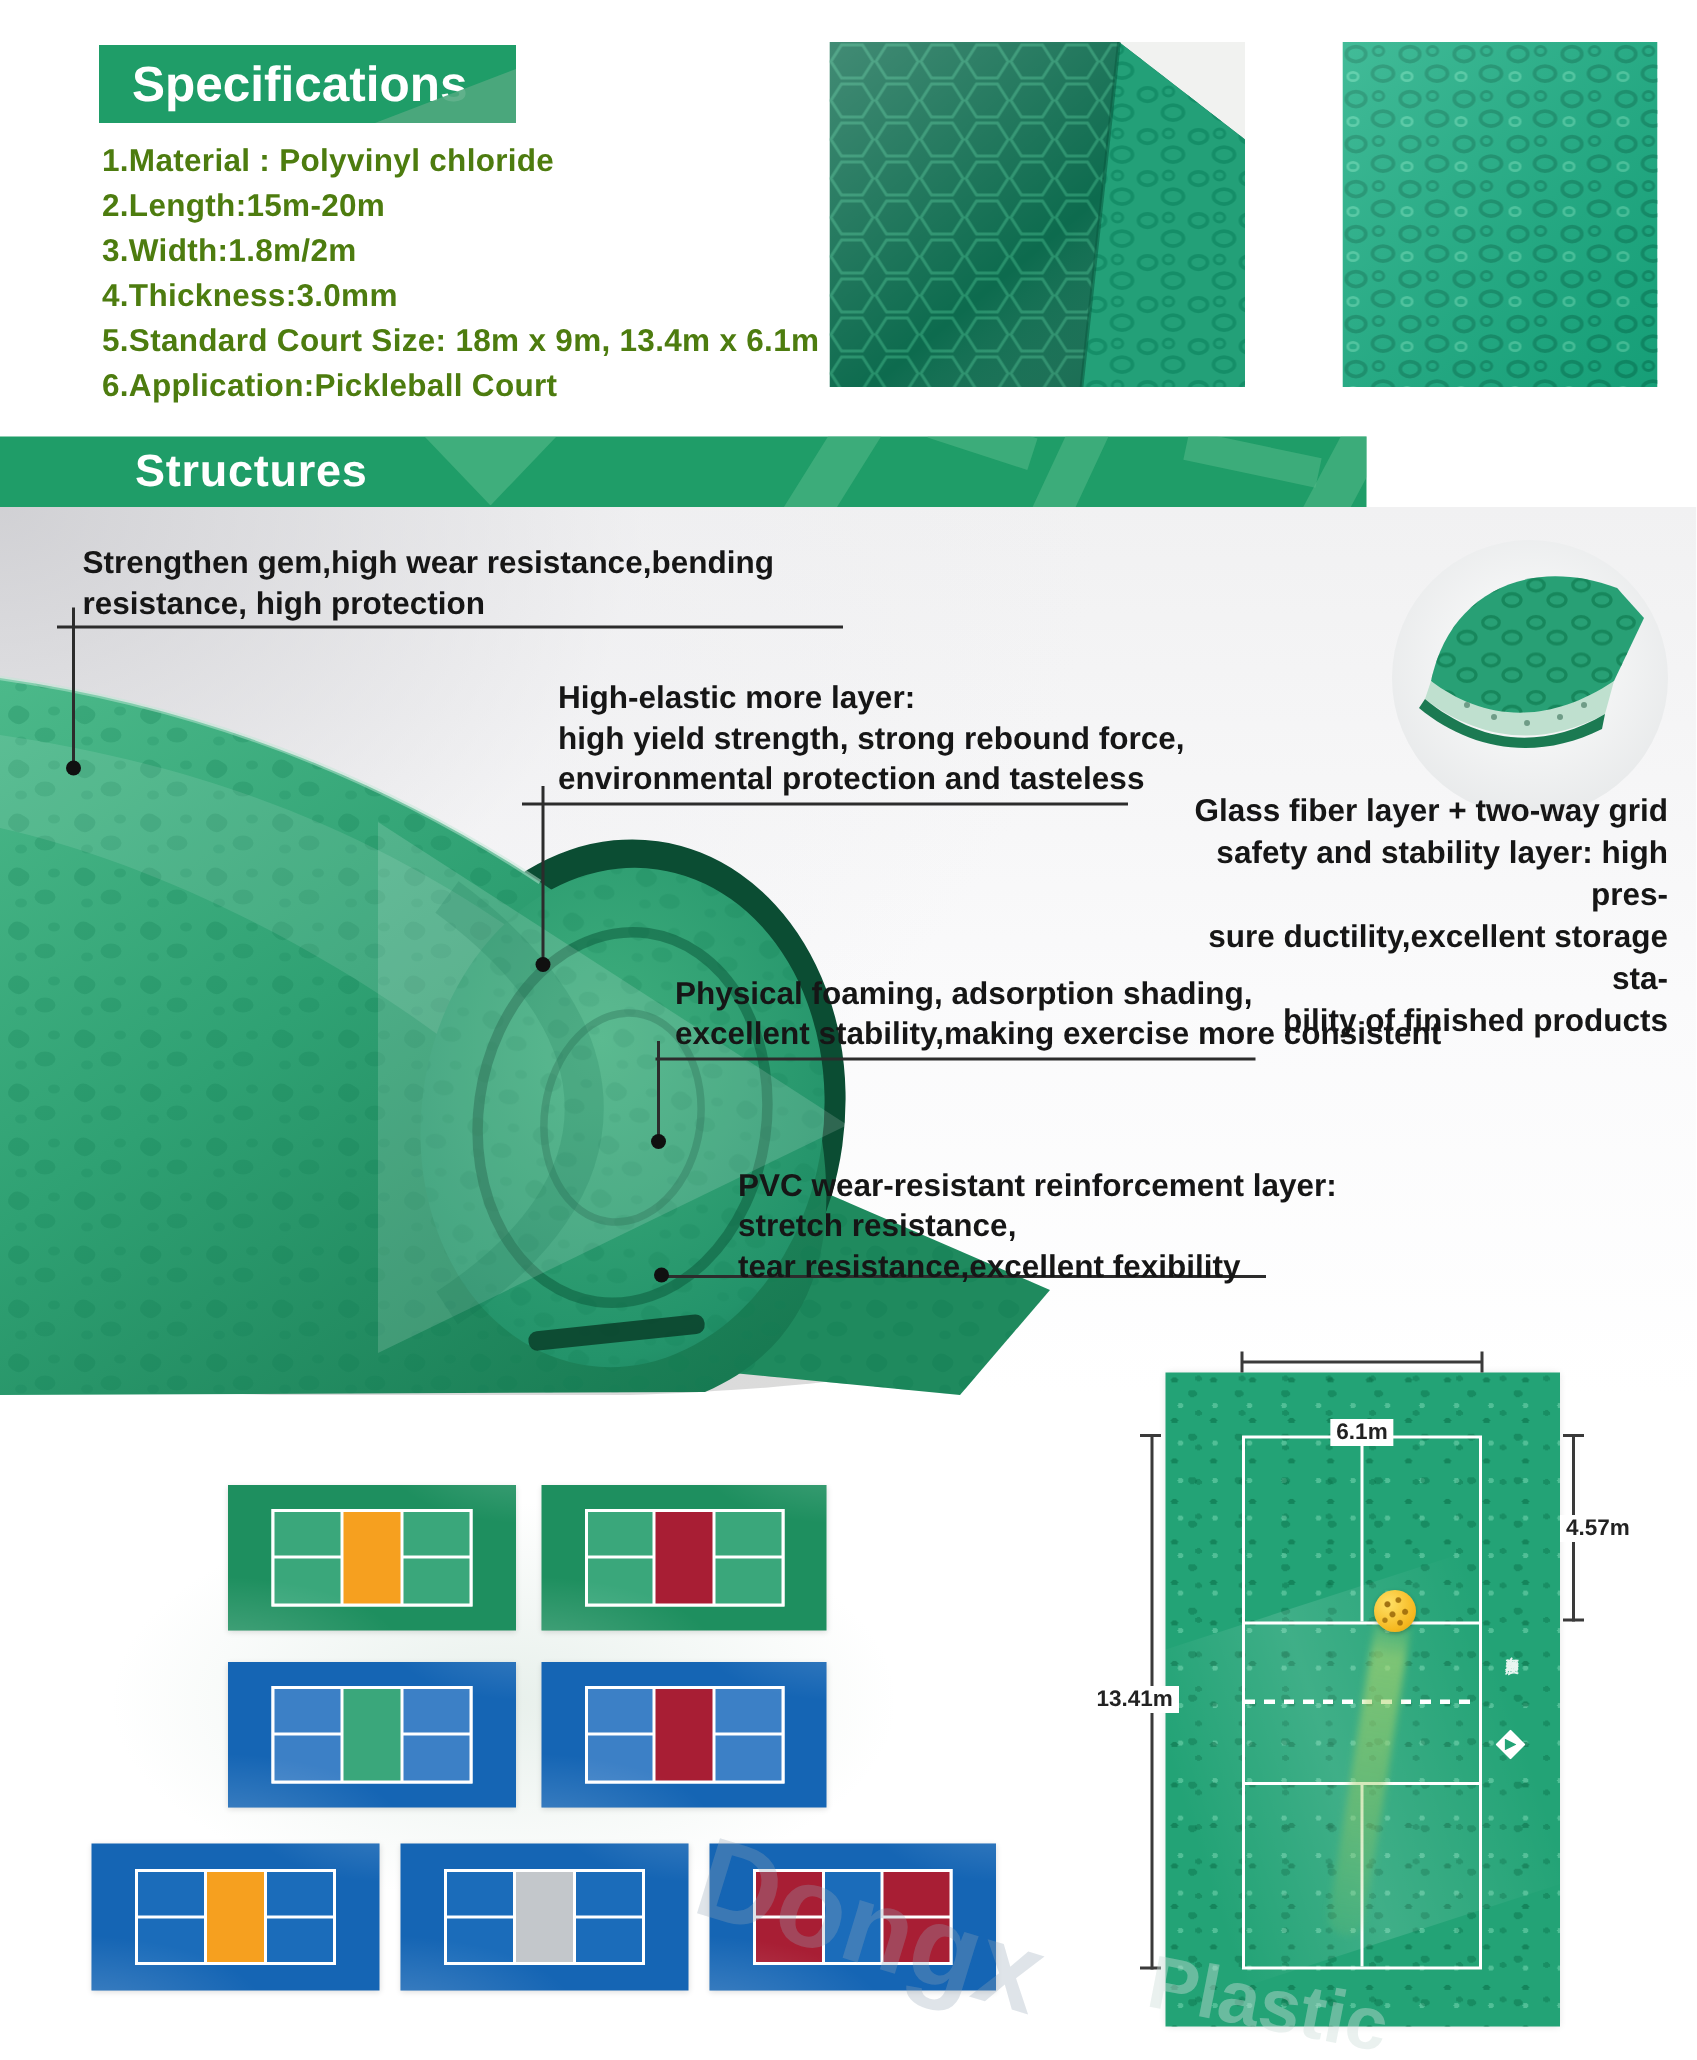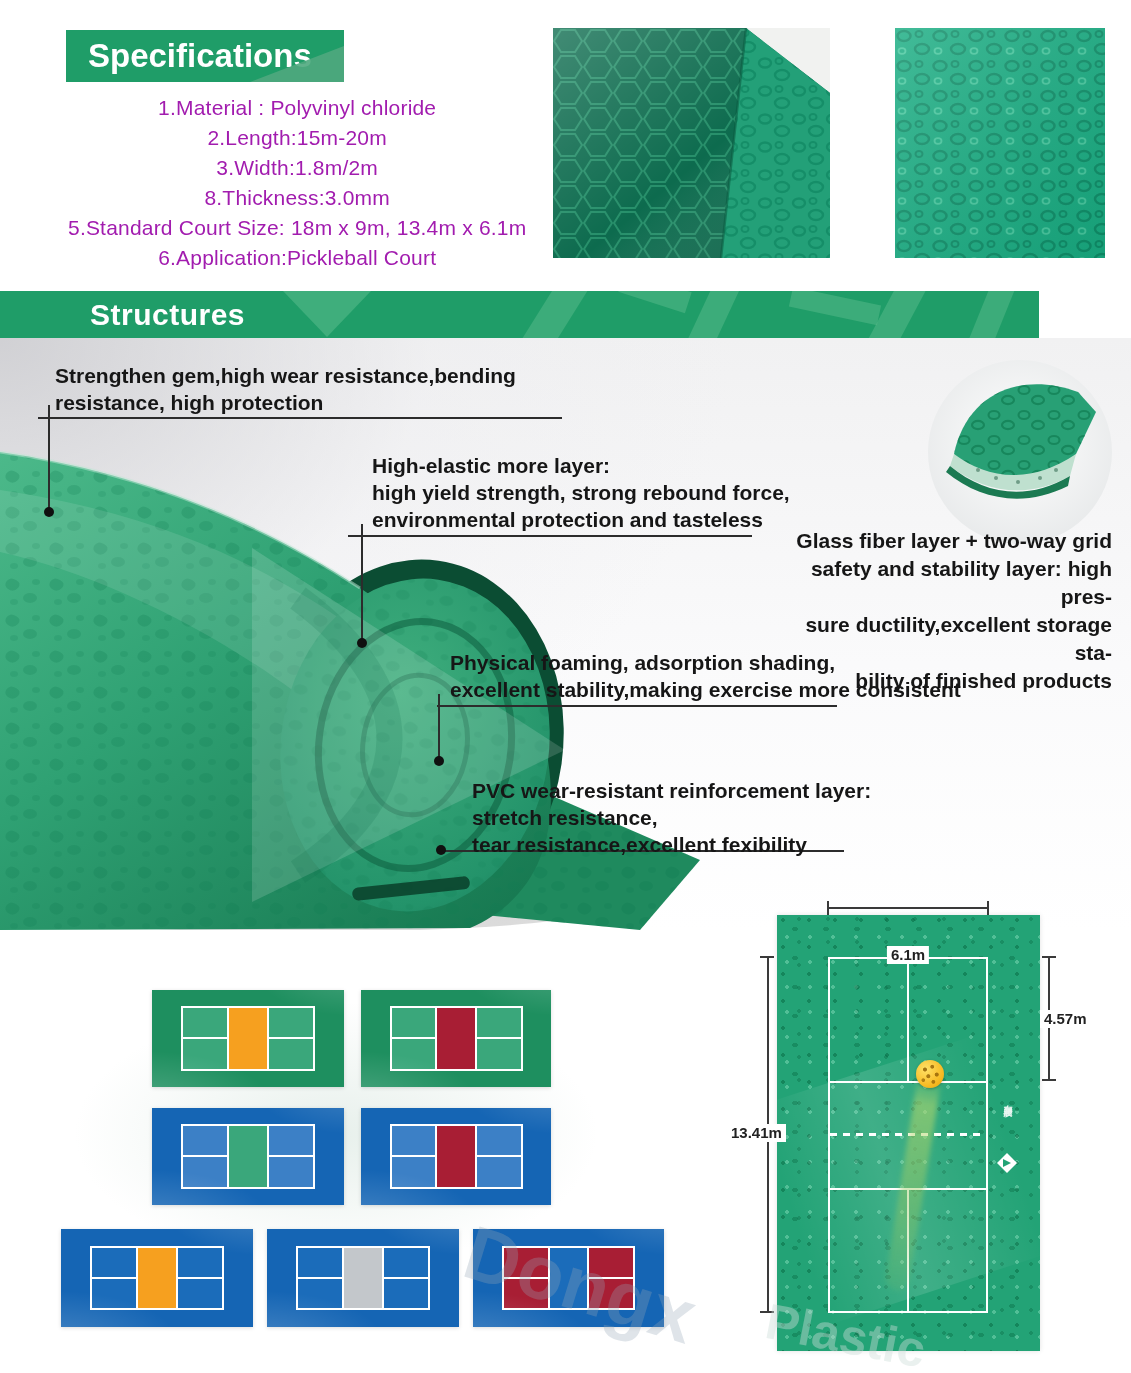--- a/index.html
+++ b/index.html
@@ -15,29 +15,29 @@
     left:66px; top:30px; width:278px; height:52px;
     background:#1f9d68; color:#ffffff; overflow:hidden;
     display:flex; align-items:center; padding-left:22px;
     font-size:33px; font-weight:bold; z-index:2;
   }
   .spec-arrow {
     position:absolute; right:0; bottom:0; width:94px; height:36px;
     background:#4fa97e; opacity:.9;
     clip-path:polygon(0 100%, 100% 0, 100% 100%);
   }
-  .spec-list { left:68px; top:93px; list-style:none; font-size:21px; font-weight:normal;
-    color:#a21caf; line-height:30px; letter-spacing:.2px; z-index:2;text-align:center; }
+  .spec-list { left:68px; top:93px; list-style:none; font-size:21px; font-weight:bold;
+    color:#4d7c0f; line-height:30px; letter-spacing:.2px; z-index:2; }
 
   
   .photo-frame { z-index:1; }
 
   
   .banner {
-    left:0; top:291px; width:1039px; height:47px; background:#1f9d68;
+    left:0; top:291px; width:911px; height:47px; background:#1f9d68;
     overflow:hidden; z-index:3;
   }
   .banner-title {
     position:absolute; left:90px; top:50%; transform:translateY(-50%);
     color:#ffffff; font-size:30px; font-weight:bold; letter-spacing:.5px;
   }
   .b-shape { position:absolute; background:#5abb8c; opacity:.5; }
   .b-tri { position:absolute; left:283px; top:0; width:88px; height:46px;
     background:#5abb8c; opacity:.55; clip-path:polygon(0 0,100% 0,50% 100%); }
 
@@ -139,21 +139,21 @@
 
   <div class="abs spec-header" style="background-color: rgb(31, 157, 104);">
     <span>Specifications</span>
     <span class="spec-arrow"></span>
   </div>
 
   <ul class="abs spec-list">
     <li>1.Material : Polyvinyl chloride</li>
     <li>2.Length:15m-20m</li>
     <li>3.Width:1.8m/2m</li>
-    <li>8.Thickness:3.0mm</li>
+    <li>4.Thickness:3.0mm</li>
     <li>5.Standard Court Size: 18m x 9m, 13.4m x 6.1m</li>
     <li>6.Application:Pickleball Court</li>
   </ul>
 
   <svg class="abs photo-frame" style="left:553px;top:28px" width="277" height="230" viewBox="0 0 277 230">
     <defs>
       <pattern id="hexp" width="30" height="26" patternUnits="userSpaceOnUse">
         <path d="M8,2 L22,2 L29,13 L22,24 L8,24 L1,13 Z" fill="none" stroke="#2f9a72" stroke-width="2" opacity=".75"></path>
       </pattern>
       <pattern id="pebA" width="34" height="28" patternUnits="userSpaceOnUse">
@@ -293,21 +293,21 @@
   </div>
 
   <div class="abs callout" style="left:450px;top:649px">
     <div>Physical foaming, adsorption shading,</div>
     <div>excellent stability,making exercise more consistent</div>
   </div>
   <div class="abs h-line" style="left:437px;top:705px;width:400px"></div>
   <div class="abs v-line" style="left:438px;top:694px;height:66px"></div>
   <div class="abs dot" style="left:434px;top:756px"></div>
 
-  <div class="abs callout" style="left:472px;top:777px">
+  <div class="abs callout" style="left:492px;top:777px">
     <div>PVC wear-resistant reinforcement layer:</div>
     <div>stretch resistance,</div>
     <div>tear resistance,excellent fexibility</div>
   </div>
   <div class="abs h-line" style="left:440px;top:850px;width:404px"></div>
   <div class="abs dot" style="left:436px;top:845px"></div>
 
   <div class="abs tiles-glow"></div>
 
   <div class="tile" style="left: 152px; top: 990px; width: 192px; height: 97px; --bg: #1e8f5f; --box: #3aa77b; --center: #f6a01f;">

